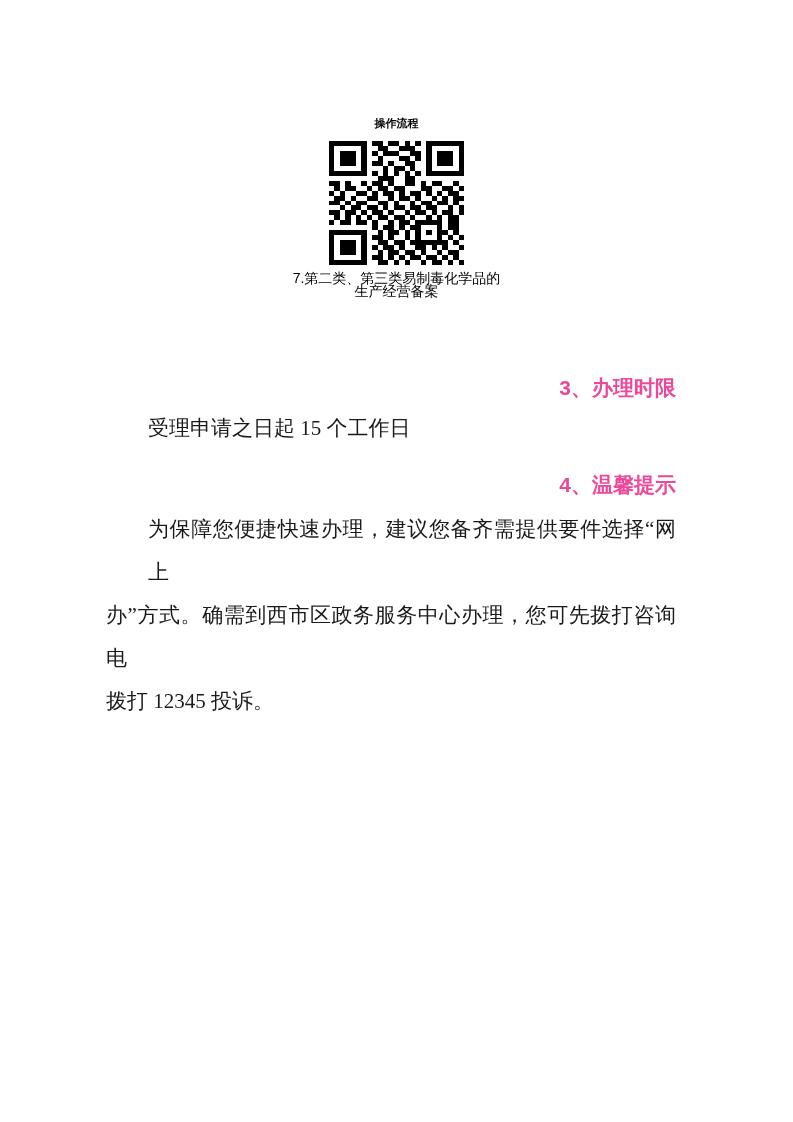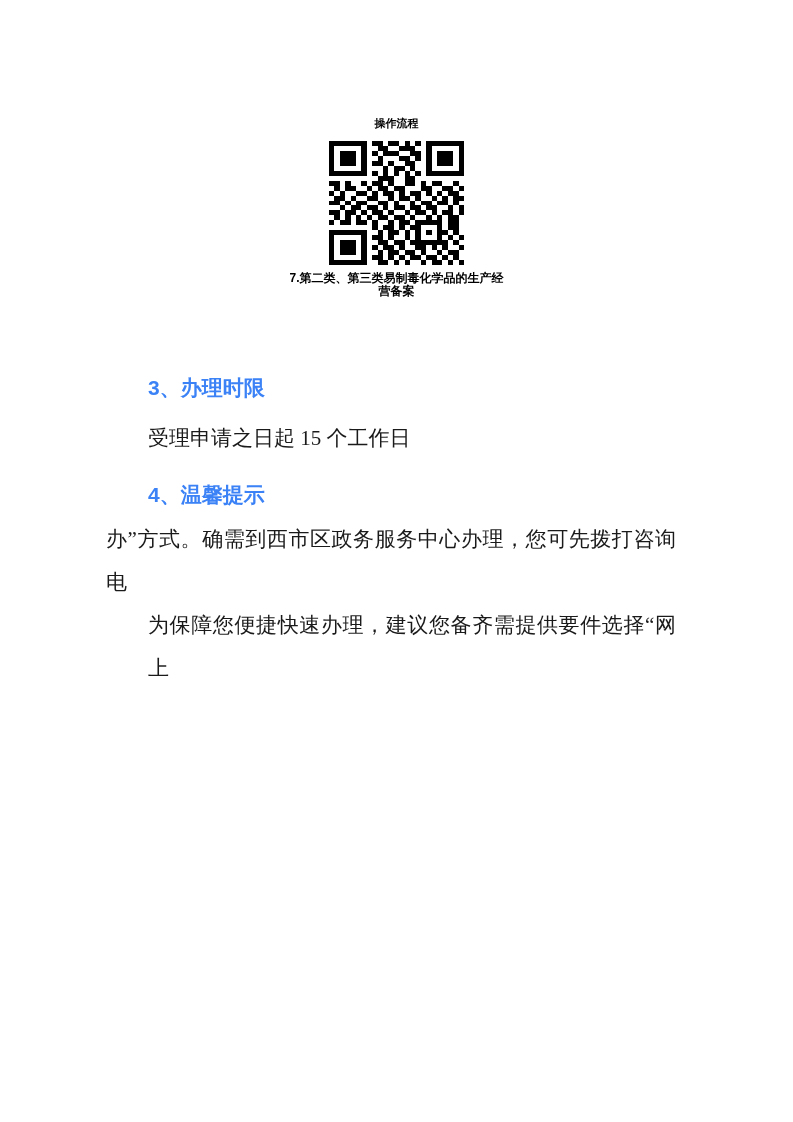--- a/index.html
+++ b/index.html
@@ -30,46 +30,47 @@
   }
   .qr-svg {
     display: block;
     margin: 11px auto 0 auto;
     width: 135px;
     height: 124px;
     shape-rendering: crispEdges;
   }
   .qr-caption {
     font-family: "Liberation Sans", "DejaVu Sans", sans-serif;
-    font-weight: 700;
-    font-size: 12px;
+    font-weight: 400;
+    font-size: 14px;
     line-height: 13px;
     width: 218px;
     margin: 7px auto 0 auto;
     color: #000000;
   }
   .content {
     margin: 75px 117px 0 106px;
     font-size: 21px;
     color: #1a1a1a;
   }
   .heading {
     font-family: "Liberation Sans", "DejaVu Sans", sans-serif;
     font-weight: 700;
     font-size: 21px;
     line-height: 30px;
     padding-left: 42px;
-    color: #3b82f6;
+    color: #ec4899;
+    text-align: right;
   }
   .heading.h4 {
     margin-top: 27px;
   }
   .para {
     line-height: 30px;
-    margin-top: 20px;
+    margin-top: 10px;
     padding-left: 42px;
   }
   .notice {
     margin-top: 8px;
   }
   .nline {
     line-height: 43px;
     text-align: justify;
     text-align-last: justify;
   }
@@ -429,18 +430,19 @@
         <rect x="24" y="24" width="1" height="1"></rect>
       </svg>
     <div class="qr-caption">7.第二类、第三类易制毒化学品的生产经营备案</div>
   </div>
 
   <div class="content">
     <div class="heading">3、办理时限</div>
     <div class="para">受理申请之日起 15 个工作日</div>
     <div class="heading h4">4、温馨提示</div>
     <div class="notice" id="notice">
+        <div class="nline first">为保障您便捷快速办理，建议您备齐需提供要件选择“网上</div>
         <div class="nline">办”方式。确需到西市区政务服务中心办理，您可先拨打咨询电</div>
-        <div class="nline first">为保障您便捷快速办理，建议您备齐需提供要件选择“网上</div>
+        <div class="nline last">拨打 12345 投诉。</div>
       </div>
   </div>
 
 </div>
 
 </body></html>

